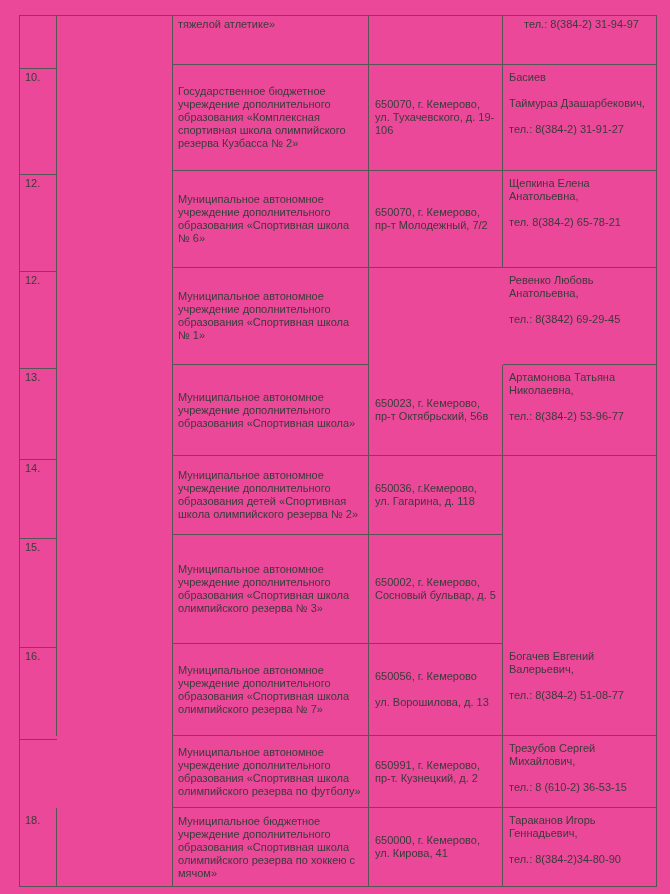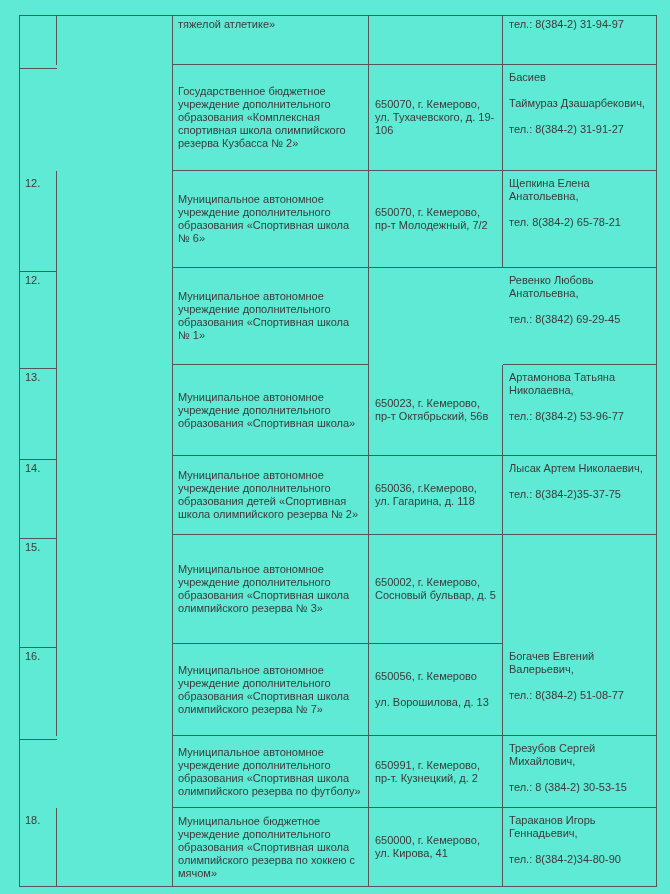--- a/index.html
+++ b/index.html
@@ -1,19 +1,19 @@
 <!DOCTYPE html>
 <html lang="ru"><head>
 <meta charset="utf-8">
 <style>
   html,body { margin:0; padding:0; background:#ffffff; }
   .page {
     position:relative;
     width:670px; height:894px;
-    background:#5eead4;
+    background:#ec4899;
     font-family:"Liberation Sans", sans-serif;
     color:#3b3b3b;
     overflow:hidden;
   }
   .tbl {
     position:absolute; left:19px; top:15px;
     width:638px; height:872px;
     box-sizing:border-box;
     border:1px solid #565656;
     display:grid;
@@ -41,35 +41,36 @@
   .gr6{grid-row:6} .gr7{grid-row:7} .gr8{grid-row:8} .gr9{grid-row:9} .gr10{grid-row:10}
   
   .bb { border-bottom:1px solid #565656; }
   
   .gc1.off::after {
     content:""; position:absolute; left:0; right:-1px; bottom:-4px;
     height:1px; background:#565656;
   }
   
   .gr1.gc3, .gr1.gc4 { align-items:flex-start; padding-top:2px; }
-  .gr1.gc5 { padding-top:2px; }
+  .gr1.gc5 { padding-top:2px;text-align:center; }
 </style>
 </head>
 <body>
 
 <div class="page">
   <div class="tbl">
 
     <div class="cell cat"></div>
 
     <div class="cell gc1 gr1 off"></div>
     <div class="cell gc3 gr1 bb">тяжелой атлетике»</div>
     <div class="cell gc4 gr1 bb"></div>
     <div class="cell gc5 gr1 bb">тел.: 8(384-2) 31-94-97</div>
 
+    <div class="cell gc1 gr2 off">10.</div>
     <div class="cell gc3 gr2 bb">Государственное бюджетное
 учреждение дополнительного
 образования «Комплексная
 спортивная школа олимпийского
 резерва Кузбасса № 2»</div>
     <div class="cell gc4 gr2 bb">650070, г. Кемерово,
 ул. Тухачевского, д. 19-
 106</div>
     <div class="cell gc5 gr2 bb">Басиев
 
@@ -110,23 +111,20 @@
 
 тел.: 8(384-2) 53-96-77</div>
 
     <div class="cell gc1 gr6 off">14.</div>
     <div class="cell gc3 gr6 bb">Муниципальное автономное
 учреждение дополнительного
 образования детей «Спортивная
 школа олимпийского резерва № 2»</div>
     <div class="cell gc4 gr6 bb">650036, г.Кемерово,
 ул. Гагарина, д. 118</div>
-    <div class="cell gc5 gr6 bb">Лысак Артем Николаевич,
-
-тел.: 8(384-2)35-37-75</div>
 
     <div class="cell gc1 gr7 off">15.</div>
     <div class="cell gc3 gr7 bb">Муниципальное автономное
 учреждение дополнительного
 образования «Спортивная школа
 олимпийского резерва № 3»</div>
     <div class="cell gc4 gr7 bb">650002, г. Кемерово,
 Сосновый бульвар, д. 5</div>
 
     <div class="cell gc1 gr8 off">16.</div>
@@ -144,21 +142,21 @@
 
     <div class="cell gc3 gr9 bb">Муниципальное автономное
 учреждение дополнительного
 образования «Спортивная школа
 олимпийского резерва по футболу»</div>
     <div class="cell gc4 gr9 bb">650991, г. Кемерово,
 пр-т. Кузнецкий, д. 2</div>
     <div class="cell gc5 gr9 bb">Трезубов Сергей
 Михайлович,
 
-тел.: 8 (384-2) 30-53-15</div>
+тел.: 8 (610-2) 36-53-15</div>
 
     <div class="cell gc1 gr10">18.</div>
     <div class="cell gc3 gr10">Муниципальное бюджетное
 учреждение дополнительного
 образования «Спортивная школа
 олимпийского резерва по хоккею с
 мячом»</div>
     <div class="cell gc4 gr10">650000, г. Кемерово,
 ул. Кирова, 41</div>
     <div class="cell gc5 gr10">Тараканов Игорь

